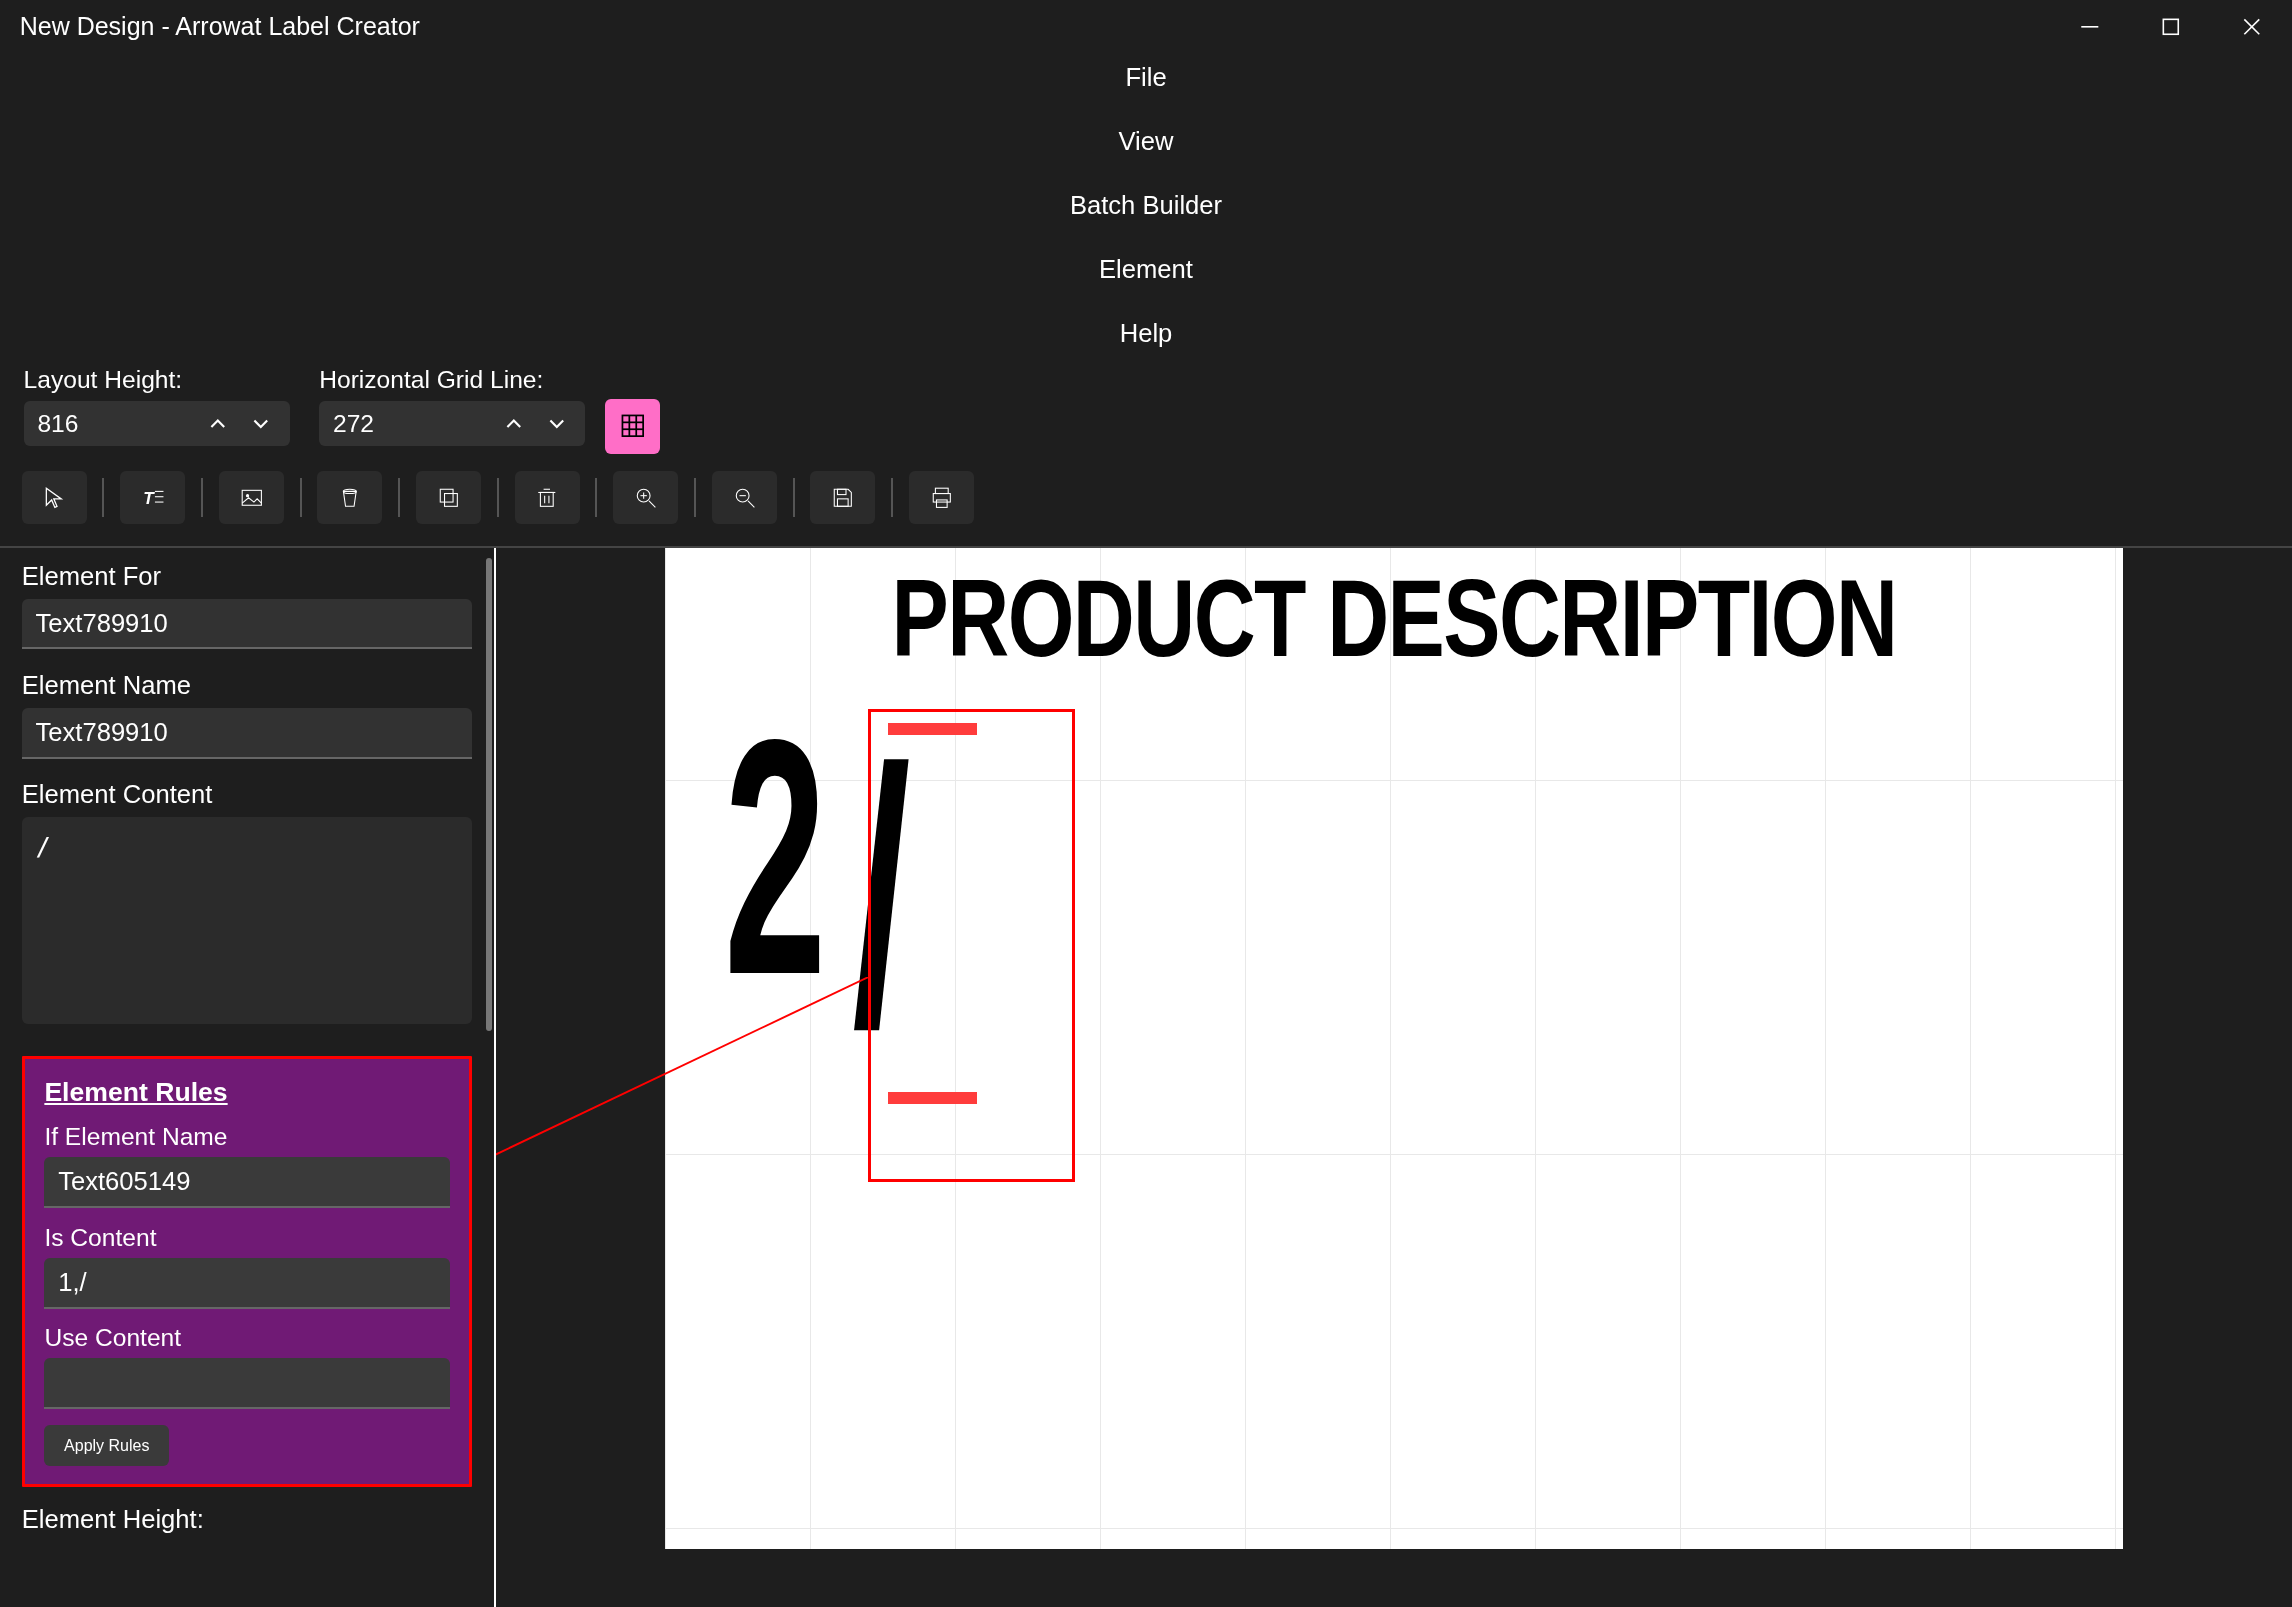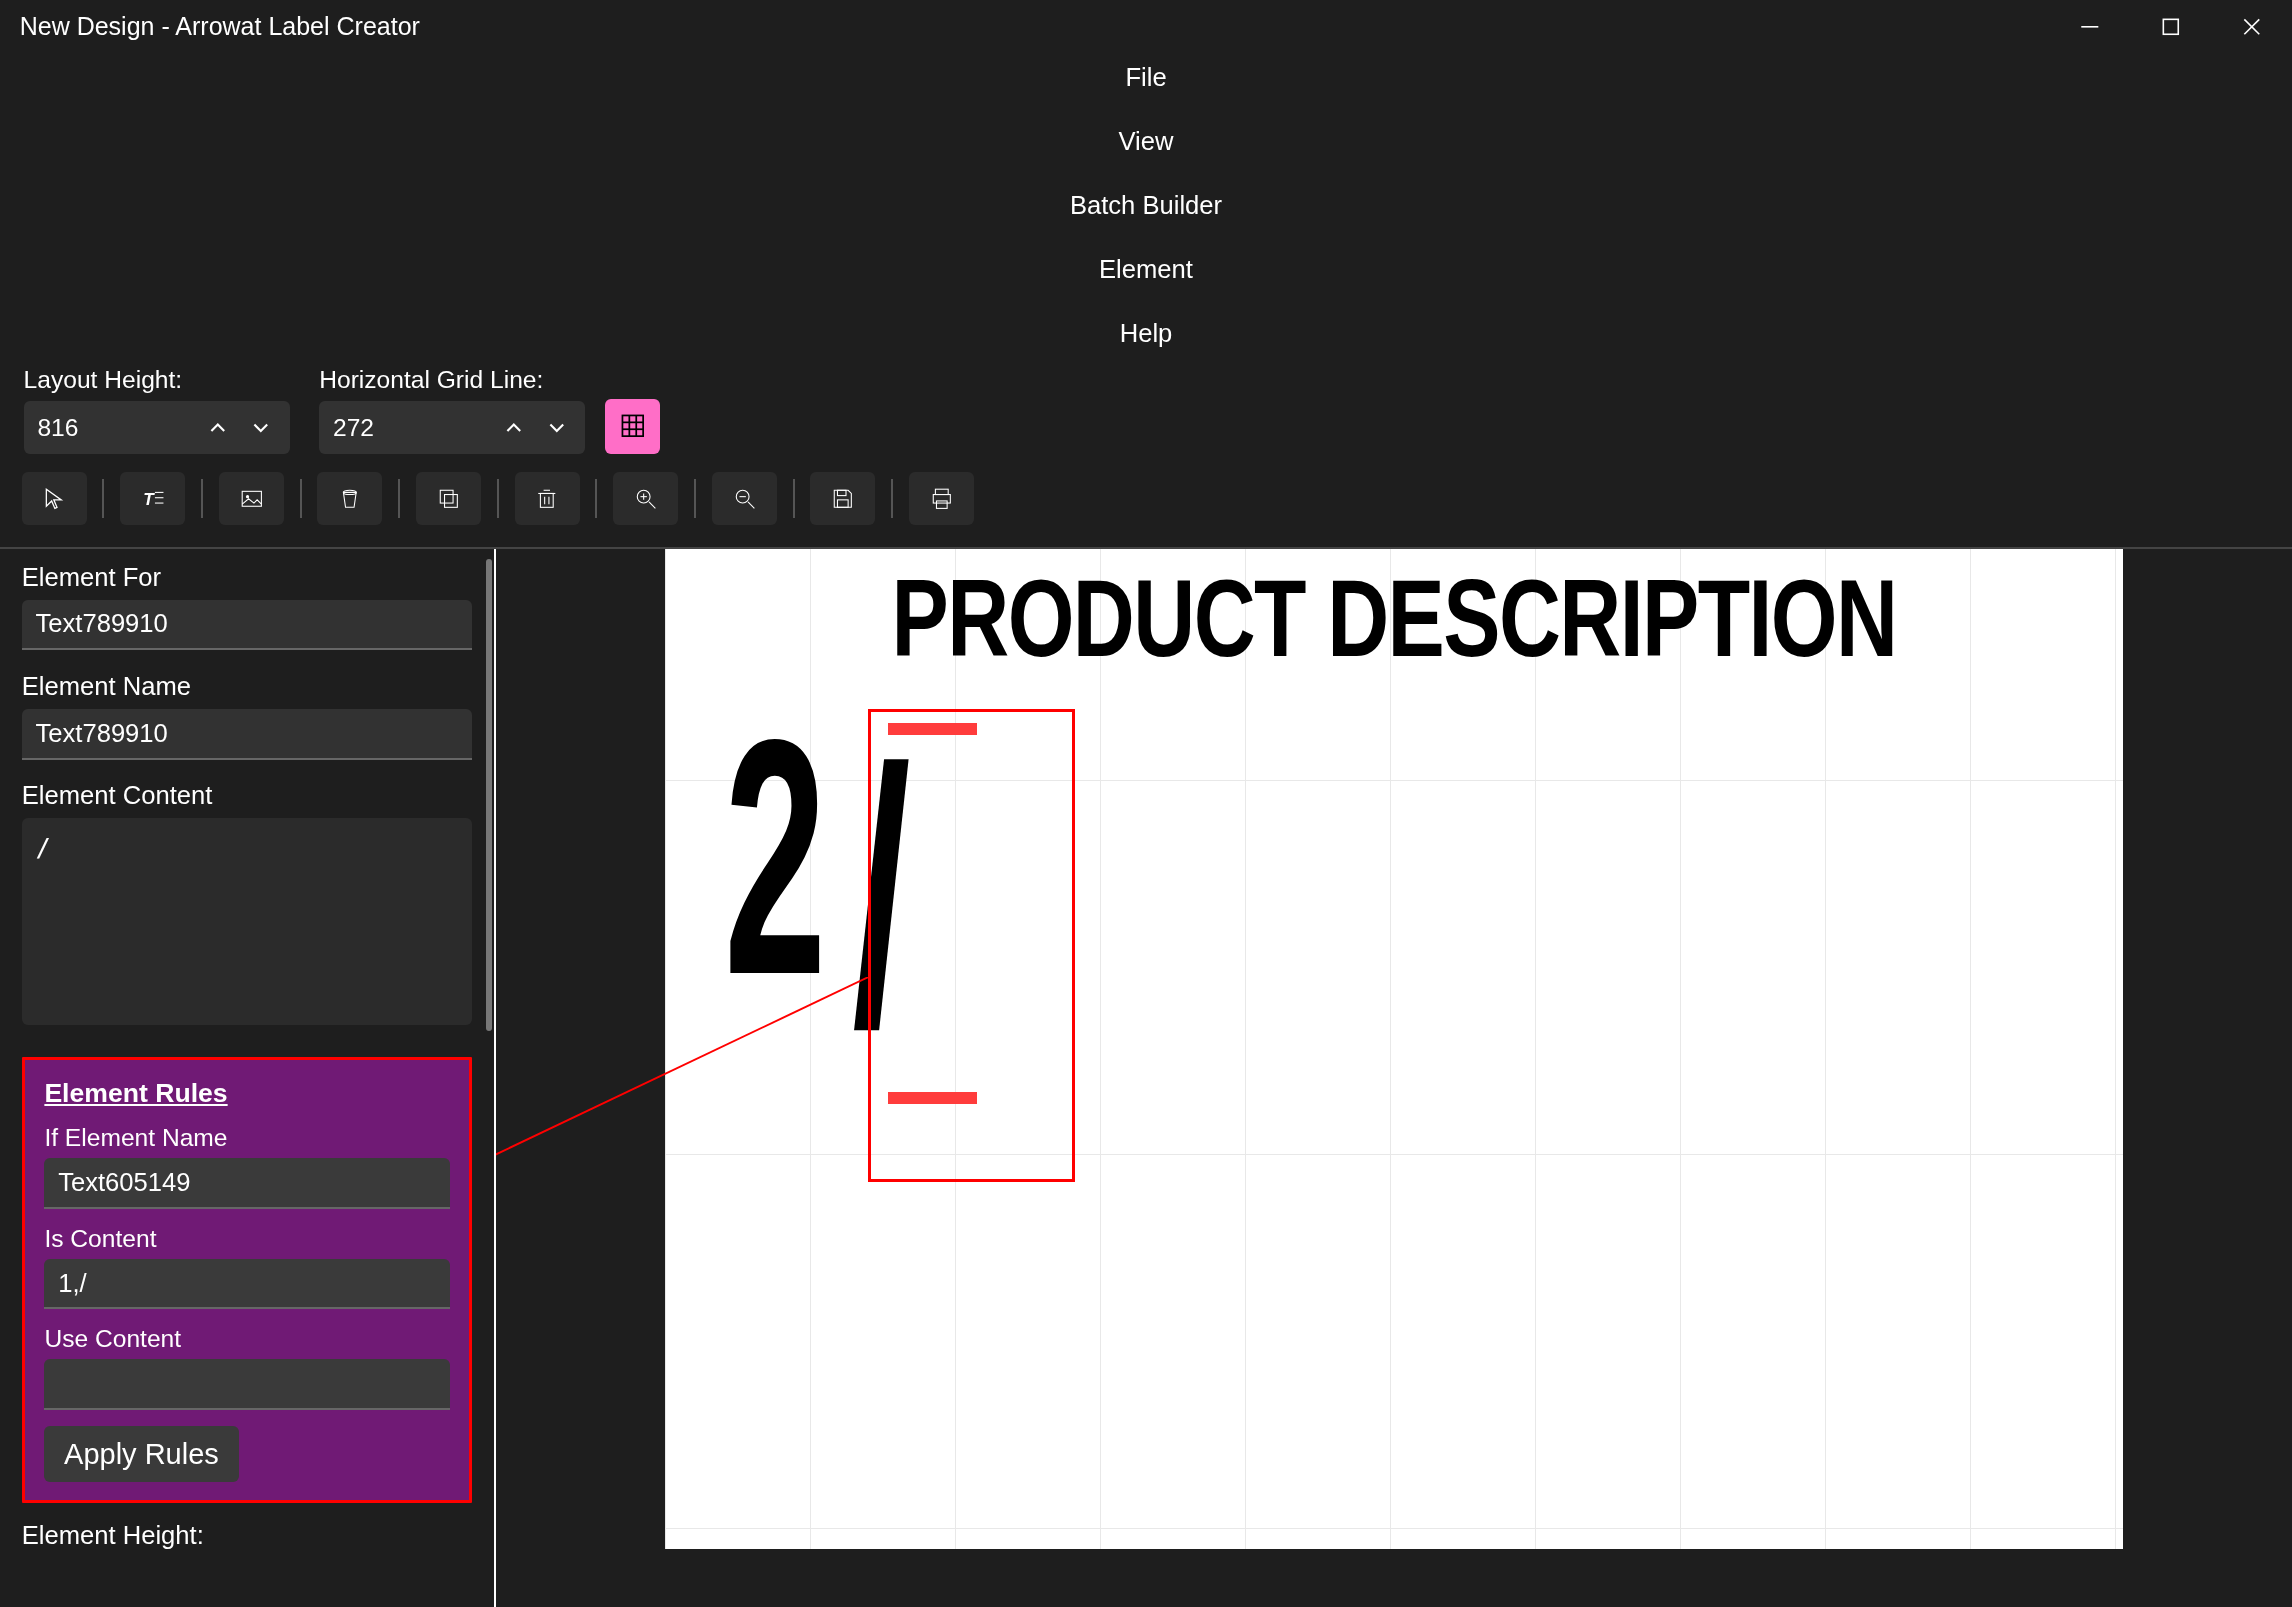--- a/index.html
+++ b/index.html
@@ -56,21 +56,21 @@
   gap: 29.6px;
   padding: 0 23.6px 13.8px 23.6px;
 }
 .param-group { display: flex; flex-direction: column; gap: 7.9px; }
 .param-label { font-size: 24.6px; color: #fff; }
 .num-input {
   display: flex;
   align-items: center;
   background: #323232;
   border-radius: 5.9px;
-  height: 53px;
+  height: 45px;
   padding: 0 0 0 13.8px;
   min-width: 266px;
 }
 .num-input.small { min-width: 266px; }
 .num-input-val {
   flex: 1;
   font-size: 24.6px;
   color: #fff;
 }
 .num-spin {
@@ -189,21 +189,21 @@
 }
 .rules-box .field-label { margin-bottom: 5.9px; font-size:24.6px; }
 .rules-box .text-field {
   background: #3a3a3a;
   margin-bottom: 15.8px;
 }
 .apply-btn {
   background: #3a3a3a;
   border-radius: 5.9px;
   padding: 11.8px 19.7px;
-  font-size: 29px;
+  font-size: 16px;
   color: #fff;
   display: inline-block;
 }
 .bottom-label {
   font-size: 25.6px;
   margin-top: 17.7px;
 }
 .canvas-area {
   flex: 1;
   background: #1e1e1e;

